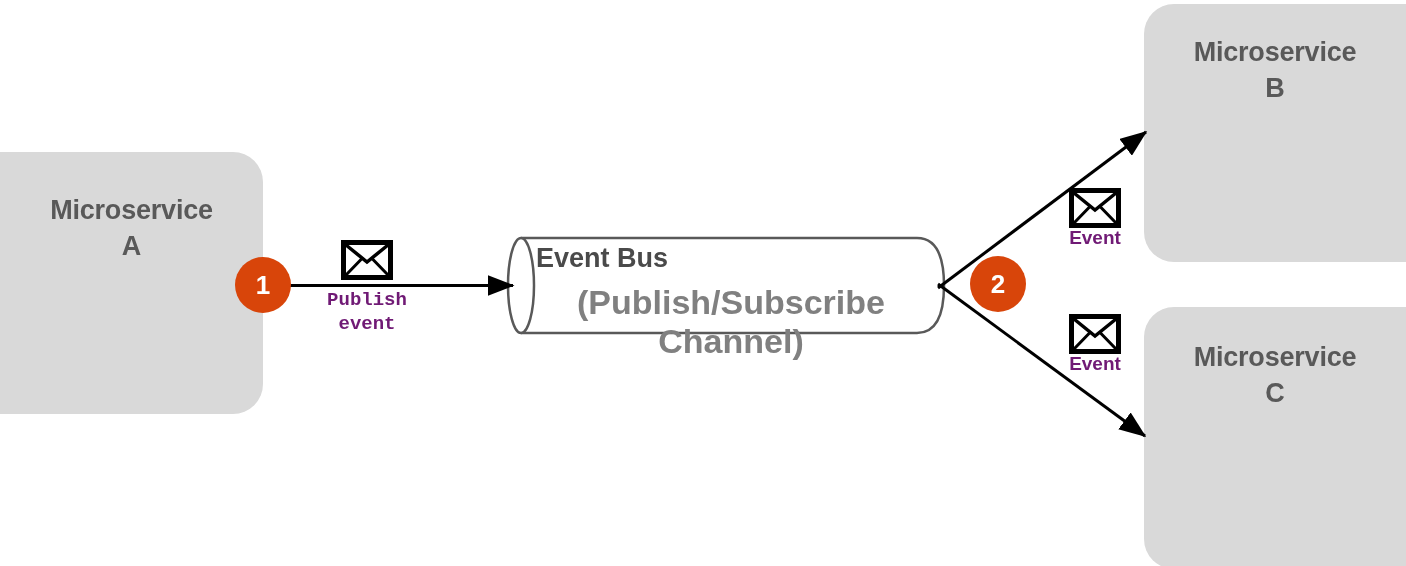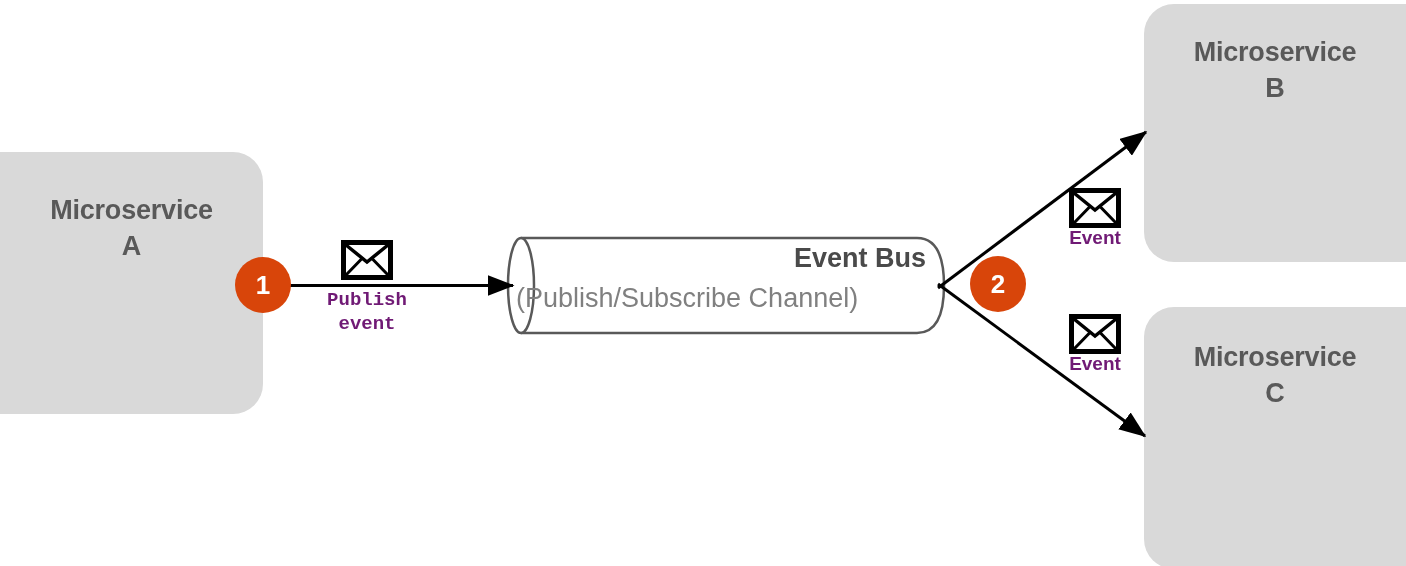--- a/index.html
+++ b/index.html
@@ -67,35 +67,35 @@
   .envelope {
     position: absolute;
     width: 52px;
     height: 40px;
   }
   .bus-title {
     position: absolute;
     left: 536px;
     top: 244px;
     width: 390px;
-    text-align: right;
+    text-align: left;
     color: #4a4a4a;
     font-weight: bold;
     font-size: 27px;
     line-height: 1.1;
   }
   .bus-sub {
     position: absolute;
     left: 516px;
     top: 283px;
     width: 430px;
-    text-align: left;
+    text-align: center;
     color: #808080;
-    font-weight: normal;
-    font-size: 27px;
+    font-weight: bold;
+    font-size: 34px;
     line-height: 1.15;
   }
 </style>
 </head>
 <body>
 
 <div id="canvas">
 
   <div class="node-box" style="left:-40px; top:152px; width:303px; height:262px;">
     <div class="node-label" style="top:40px; left:40px; right:0;">

